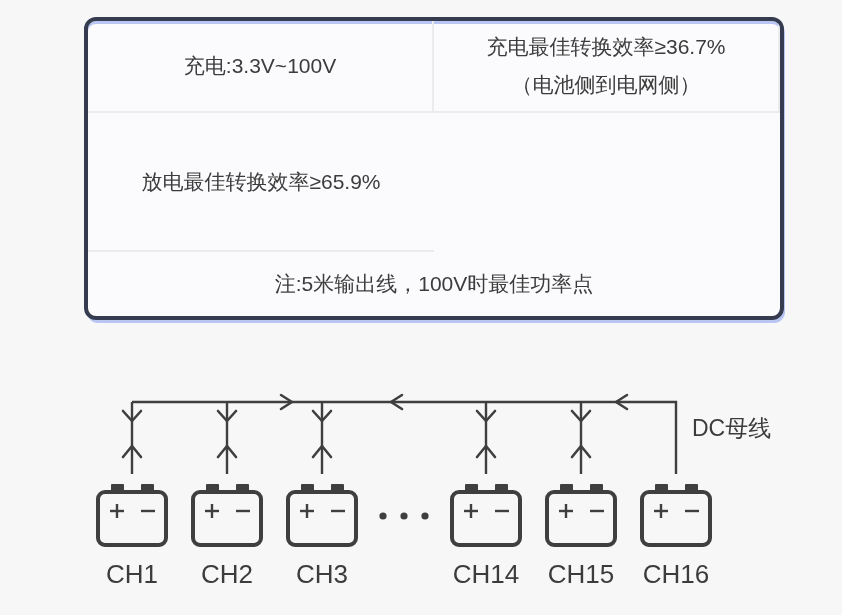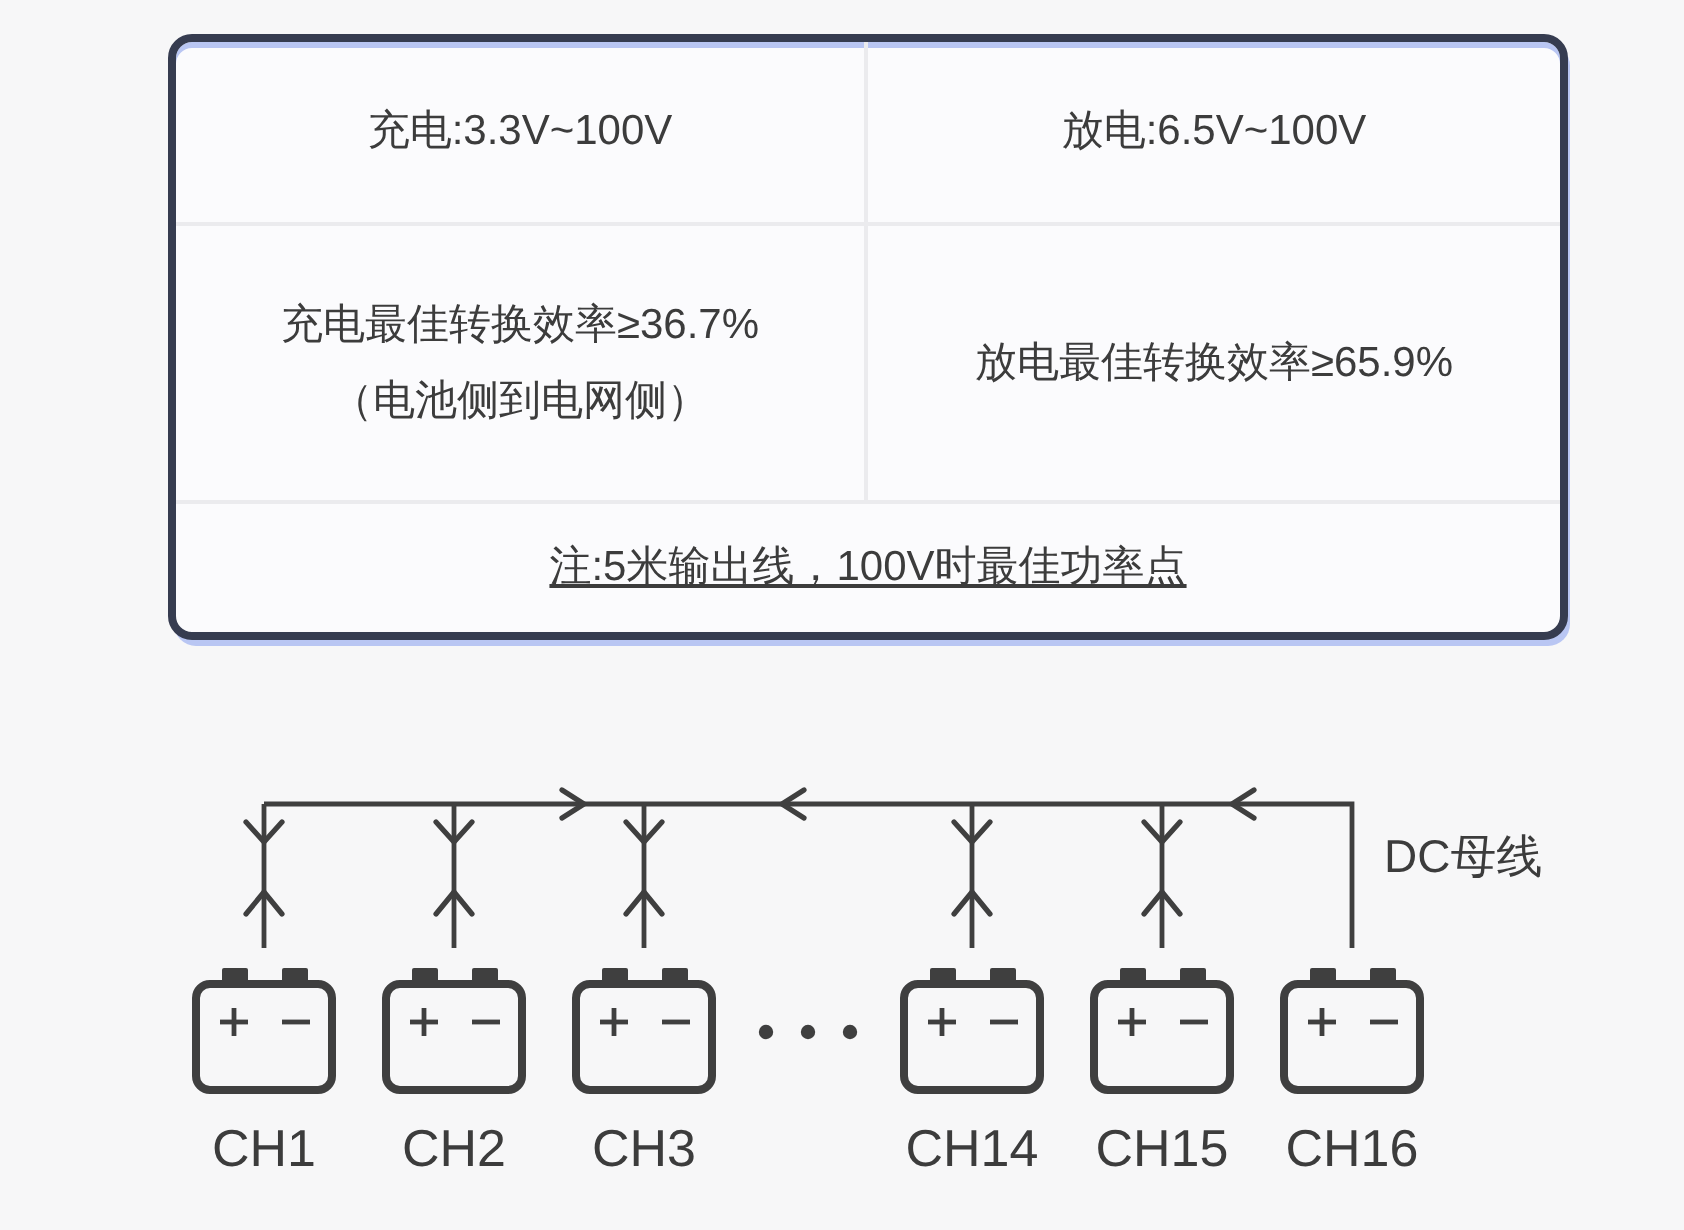--- a/index.html
+++ b/index.html
@@ -37,21 +37,21 @@
     display: flex;
     flex-direction: column;
     align-items: center;
     justify-content: center;
     font-size: 21px;
     line-height: 38px;
     text-align: center;
   }
   .cell.col-divider { border-right: 2px solid #ebebee; }
   .cell.row-divider { border-bottom: 2px solid #ebebee; }
-  .cell.note-row { grid-column: 1 / 3; text-decoration: underline; }
+  .cell.note-row { grid-column: 1 / 3; }
 
   
   .diagram-svg {
     position: absolute;
     left: 0;
     top: 375px;
     width: 842px;
     height: 240px;
   }
   .diagram-svg text {
@@ -62,23 +62,20 @@
   .bus-label { font-size: 23px; fill: #454545; }
 </style>
 </head>
 <body>
 
 <div class="page">
 
   <div class="spec-card">
     <div class="cell col-divider row-divider">
       <span>充电:3.3V~100V</span>
-    </div>
-    <div class="cell row-divider">
-      <span>放电:6.5V~100V</span>
     </div>
 
     <div class="cell col-divider row-divider">
       <span>充电最佳转换效率≥36.7%</span>
       <span>（电池侧到电网侧）</span>
     </div>
     <div class="cell row-divider">
       <span>放电最佳转换效率≥65.9%</span>
     </div>
 

